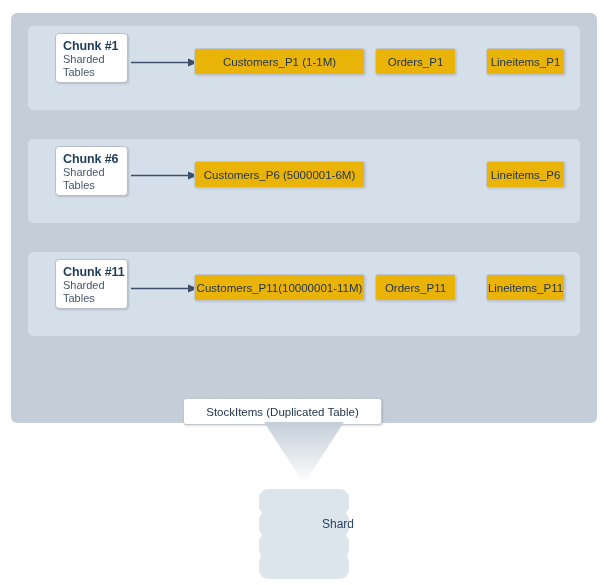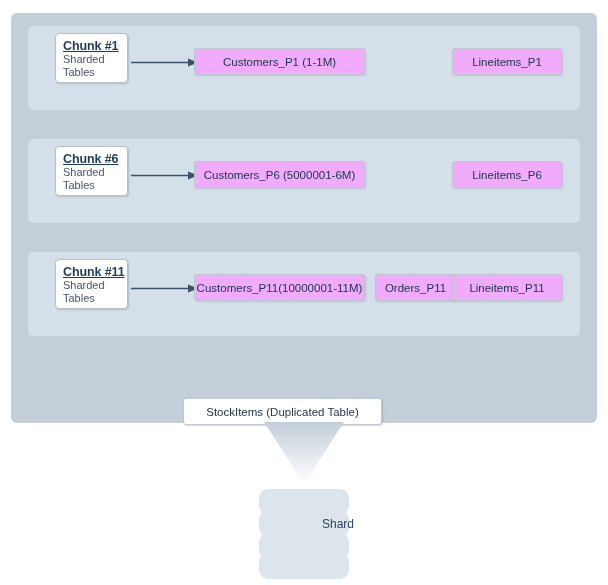--- a/index.html
+++ b/index.html
@@ -61,21 +61,20 @@
     box-sizing: border-box;
     padding: 5px 0 0 7px;
     box-shadow: 1px 1px 2px rgba(90,100,115,0.28);
   }
   .chunk-title {
     font-size: 12.5px;
     font-weight: bold;
     color: #1d3c5c;
     line-height: 14px;
     letter-spacing: -0.1px;
-    text-decoration: underline;
   }
   .chunk-sub {
     font-size: 11px;
     font-weight: normal;
     color: #47566b;
     line-height: 13px;
   }
 
   
   .arrow {
@@ -84,35 +83,35 @@
     top: 31px;
     width: 68px;
     height: 11px;
   }
 
   
   .tbl {
     position: absolute;
     top: 22px;
     height: 27px;
-    background: #f0abfc;
+    background: #eab308;
     border: 1px solid #c0c6cd;
     border-radius: 3px;
     box-sizing: border-box;
     display: flex;
     align-items: center;
     justify-content: center;
     font-size: 11.5px;
     color: #22364d;
     box-shadow: 1px 1px 2px rgba(90,100,115,0.22);
     white-space: nowrap;
   }
   .tbl.t0 { left: 166px; width: 171px; }
   .tbl.t1 { left: 347px; width: 81px; }
-  .tbl.t2 { left: 424px; width: 110px; }
+  .tbl.t2 { left: 458px; width: 79px; }
 
   
   .dup-box {
     position: absolute;
     left: 183px;
     top: 366px;
     width: 199px;
     height: 27px;
     background: #ffffff;
     border: 1px solid #c0c6cd;
@@ -180,20 +179,21 @@
     <div class="chunk-box">
       <div class="chunk-title">Chunk #1</div>
       <div class="chunk-sub">Sharded</div>
       <div class="chunk-sub">Tables</div>
     </div>
     <svg class="arrow" viewBox="0 0 68 11">
       <line x1="0" y1="5.5" x2="58" y2="5.5" stroke="#3c506b" stroke-width="1.3"></line>
       <polygon points="57,1.5 67,5.5 57,9.5" fill="#3c506b"></polygon>
     </svg>
     <div class="tbl t0">Customers_P1 (1-1M)</div>
+    <div class="tbl t1">Orders_P1</div>
     <div class="tbl t2">Lineitems_P1</div>
   </div>
 
   <div class="chunk-row row-1">
     <div class="chunk-box">
       <div class="chunk-title">Chunk #6</div>
       <div class="chunk-sub">Sharded</div>
       <div class="chunk-sub">Tables</div>
     </div>
     <svg class="arrow" viewBox="0 0 68 11">

